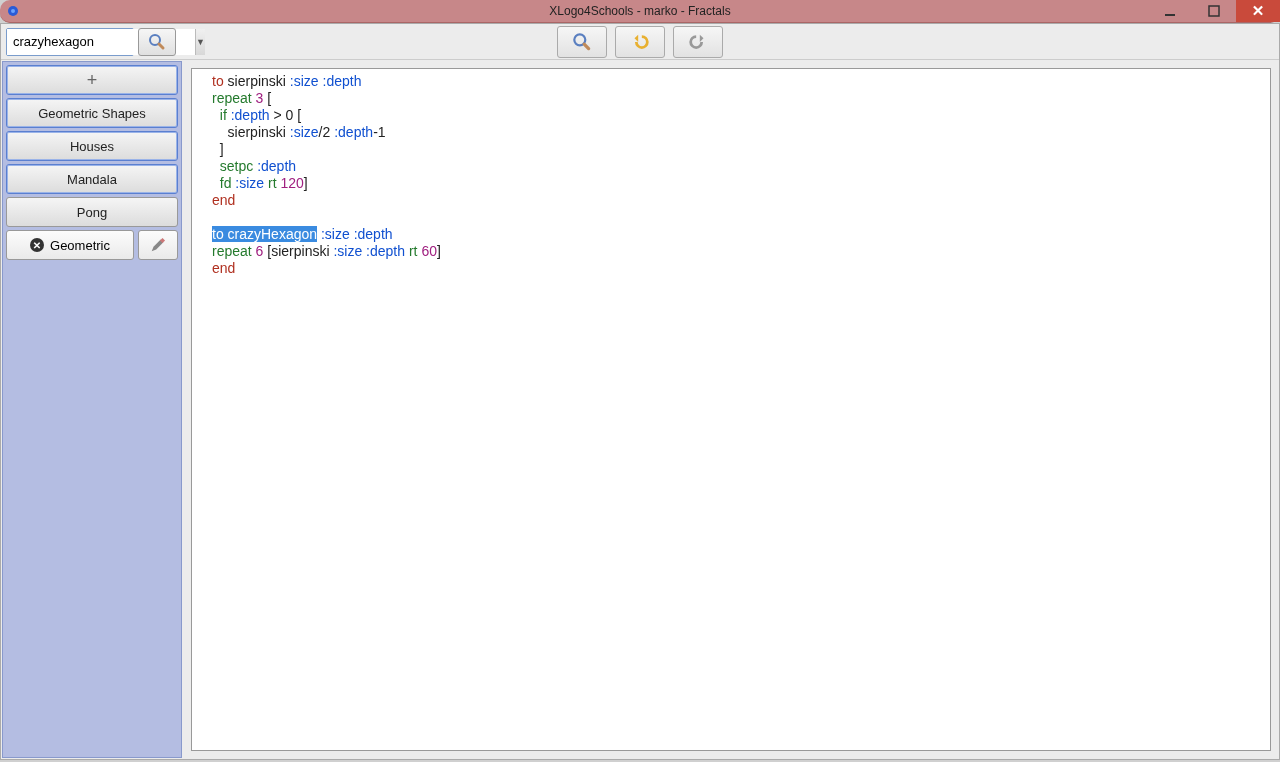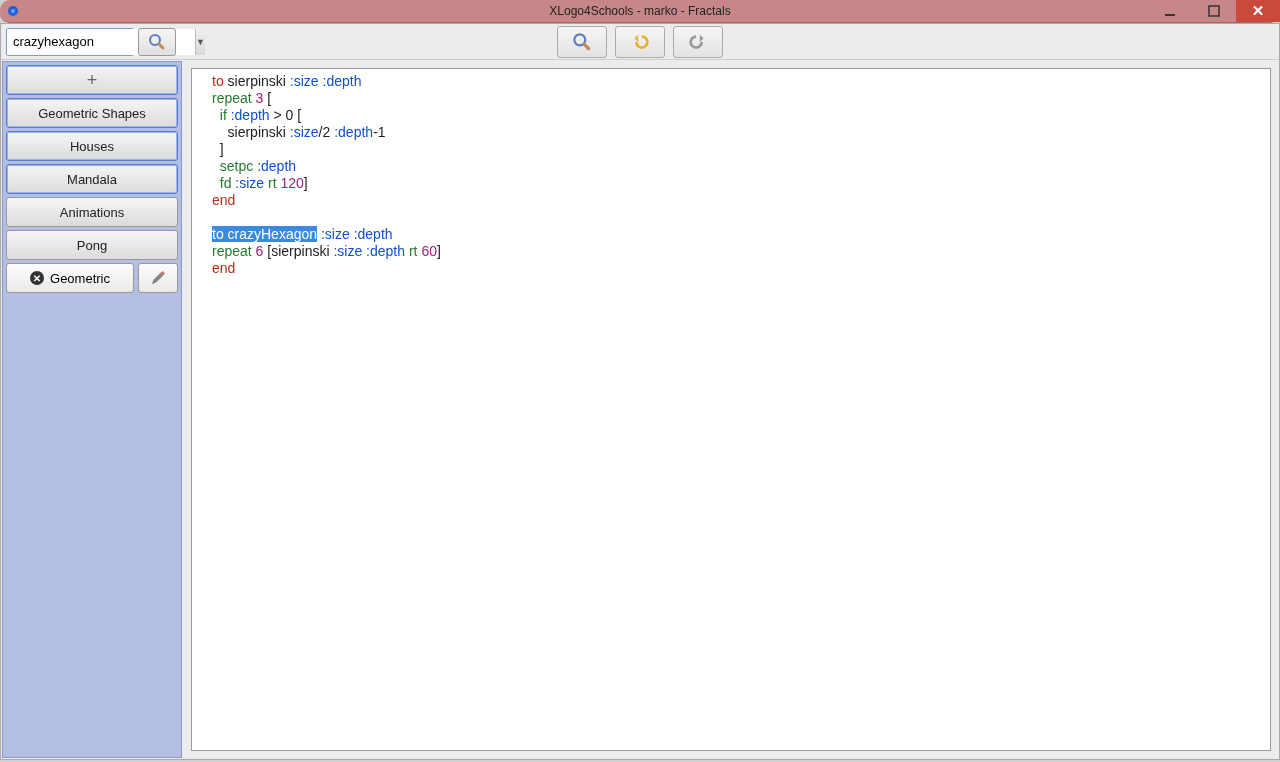--- a/index.html
+++ b/index.html
@@ -281,23 +281,20 @@
         <span>+</span>
       </div>
       <div class="side-btn blueline">
         <span>Geometric Shapes</span>
       </div>
       <div class="side-btn blueline">
         <span>Houses</span>
       </div>
       <div class="side-btn blueline">
         <span>Mandala</span>
-      </div>
-      <div class="side-btn">
-        <span>Animations</span>
       </div>
       <div class="side-btn">
         <span>Pong</span>
       </div>
       <div class="side-row">
         <div class="tag-btn">
           <span class="icon-circle-x">✕</span>
           <span>Geometric</span>
         </div>
         <div class="pencil-btn">

